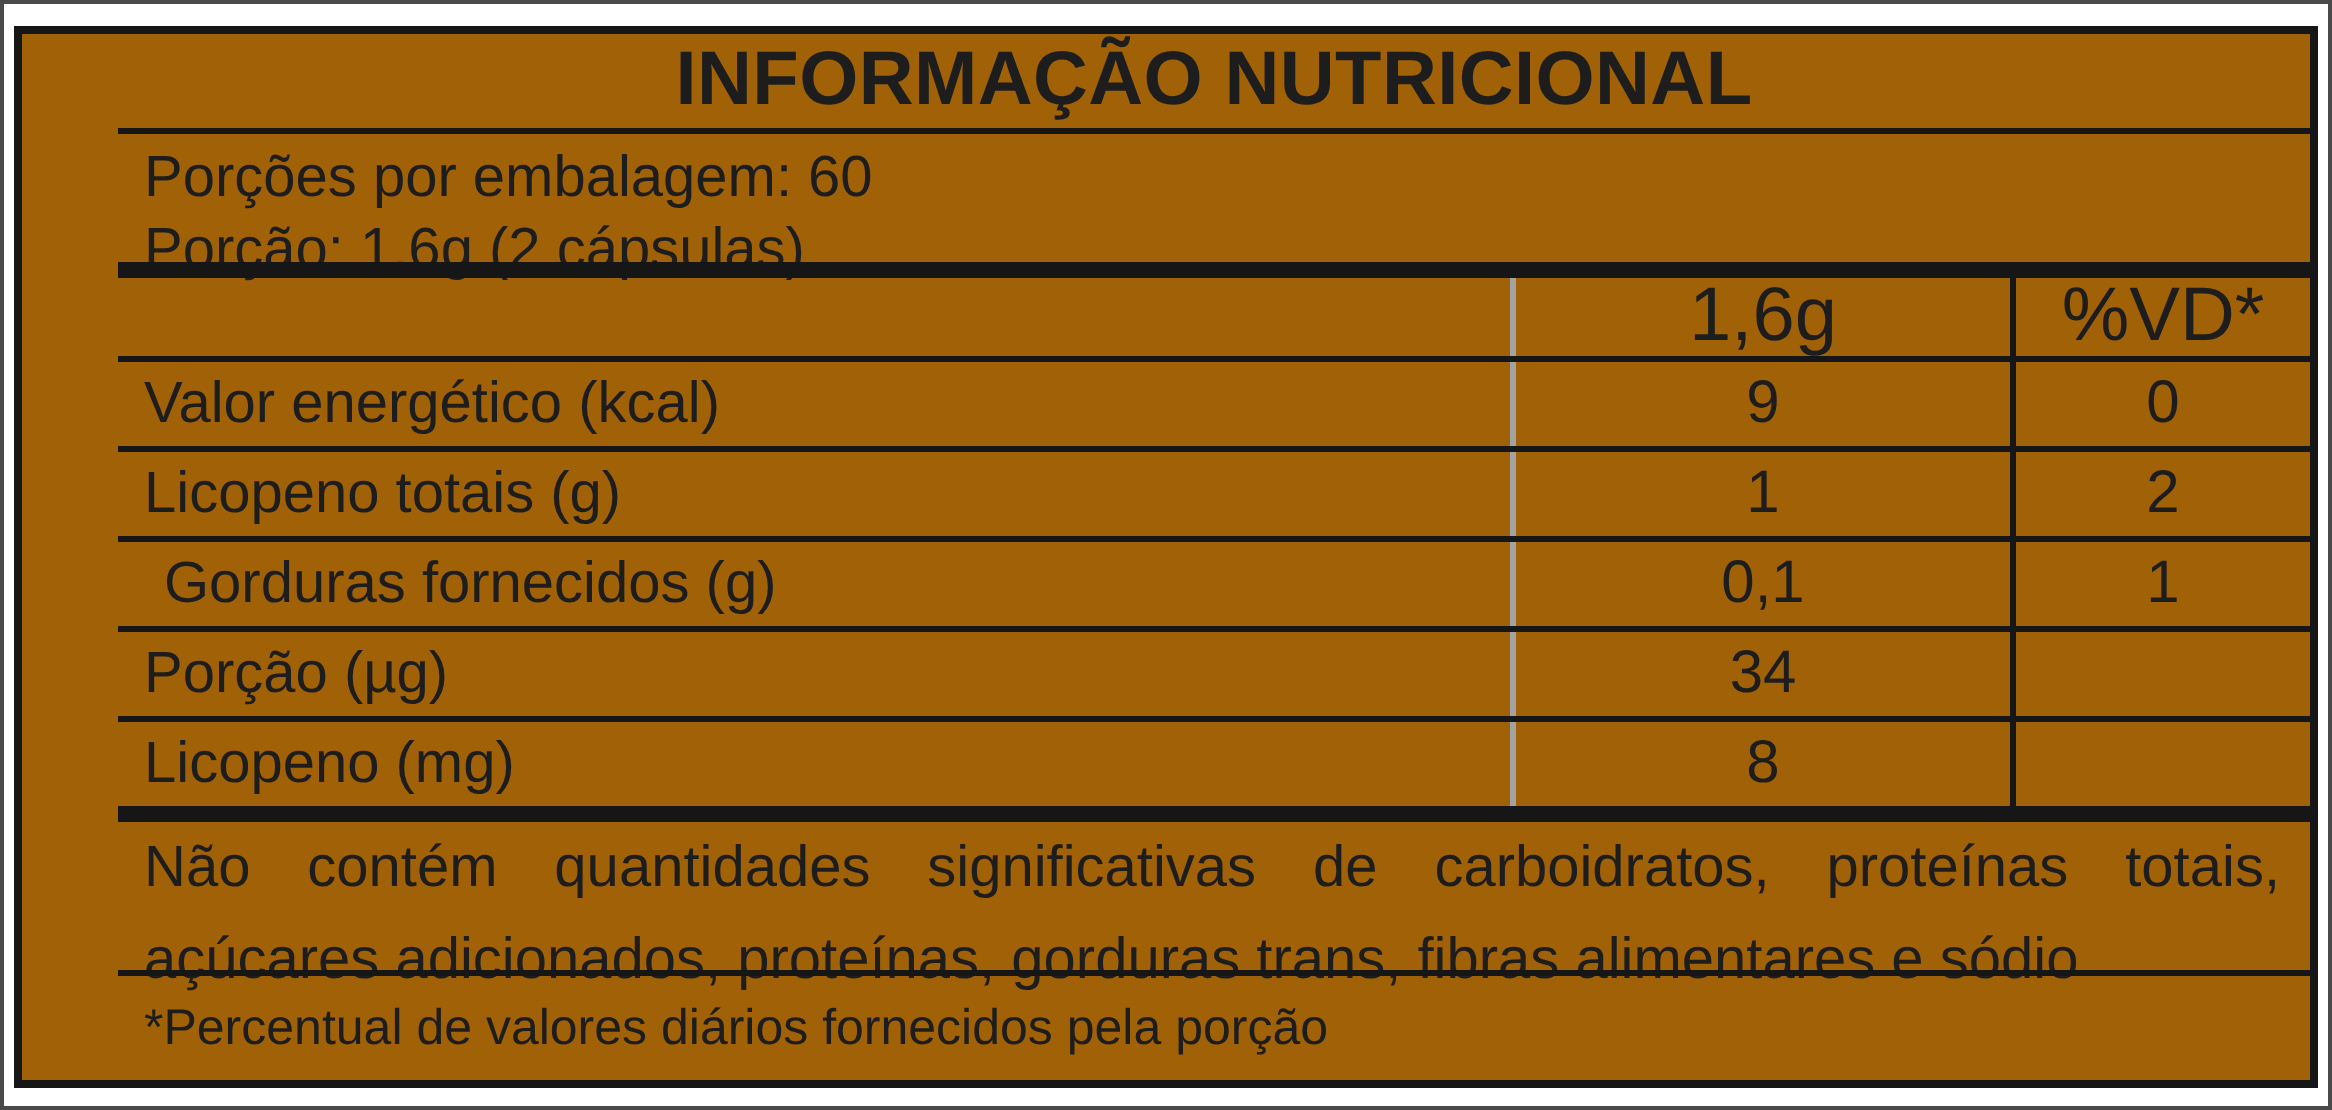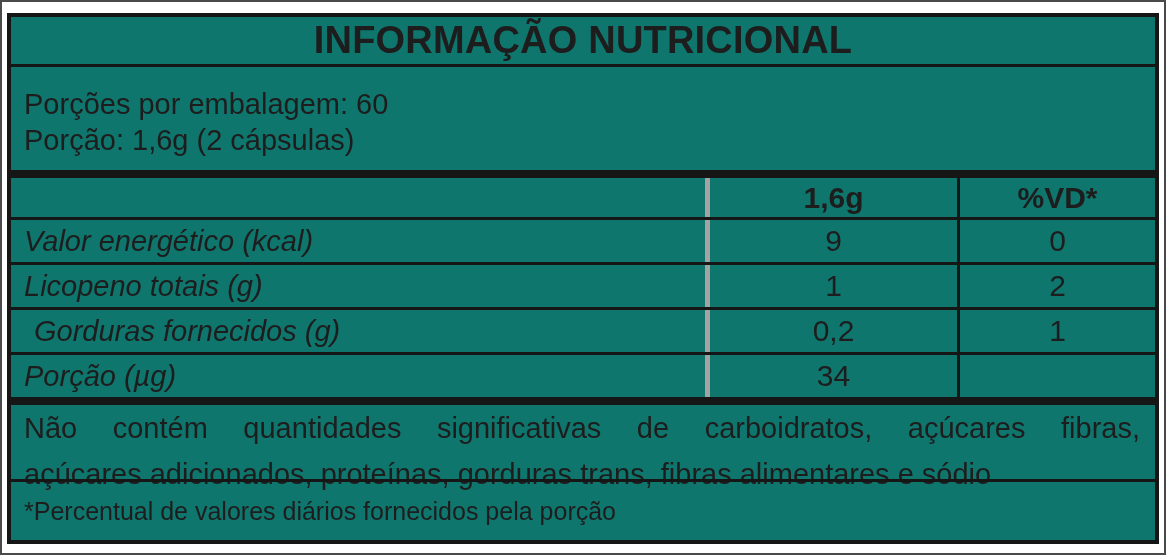--- a/index.html
+++ b/index.html
@@ -19,39 +19,39 @@
   }
   .table-frame {
     position: absolute;
     left: 5px;
     top: 11px;
     width: 1152px;
     height: 531px;
     border: 4px solid #161616;
     display: flex;
     flex-direction: column;
-    background: #0f766e;
+    background: #a16207;
+    padding-left: 48px;
   }
   .title-row {
     height: 50px;
     border-bottom: 3px solid #161616;
     display: flex;
     align-items: center;
     justify-content: center;
     font-size: 38px;
     font-weight: bold;
     letter-spacing: 0.2px;
     white-space: nowrap;
   }
   .serving-section {
-    height: 88px;
+    height: 64px;
     padding: 4px 14px 0 13px;
     font-size: 29px;
     line-height: 36px;
-    margin-top: 15px;
   }
   .thick-divider {
     height: 8px;
     background: #161616;
     flex: 0 0 auto;
   }
   .grid { display: flex; flex-direction: column; }
   .grid-row {
     display: flex;
     height: 45px;
@@ -59,39 +59,38 @@
     align-items: stretch;
   }
   .grid-row.header-row { height: 39px; border-top: none; }
   .cell {
     display: flex;
     align-items: center;
     font-size: 29px;
   }
   .c-label {
     flex: 0 0 699px;
-    border-right: 5px solid #a3a3a3;
+    border-right: 3px solid #a3a3a3;
     padding-left: 13px;
     white-space: nowrap;
     overflow: hidden;
-    font-style: italic;
   }
   .c-label.indent { padding-left: 23px; }
   .c-amount {
     flex: 0 0 250px;
     border-right: 3px solid #161616;
     justify-content: center;
     font-size: 30px;
   }
   .c-dv {
     flex: 1 1 auto;
     justify-content: center;
     font-size: 30px;
   }
-  .header-row .c-amount, .header-row .c-dv { font-weight: bold; font-size: 30px; }
+  .header-row .c-amount, .header-row .c-dv { font-weight: normal; font-size: 38px; }
   .note-section {
     height: 74px;
     padding: 5px 15px 0 13px;
     font-size: 29px;
     line-height: 36px;
   }
   .note-line-1 { text-align: justify; text-align-last: justify; }
   .note-line-2 { text-align: left; margin-top: 10px; }
   .footnote-row {
     flex: 1 1 auto;
@@ -133,34 +132,39 @@
       </div>
 
       <div class="grid-row">
         <div class="cell c-label">Licopeno totais (g)</div>
         <div class="cell c-amount">1</div>
         <div class="cell c-dv">2</div>
       </div>
 
       <div class="grid-row">
         <div class="cell c-label indent">Gorduras fornecidos (g)</div>
-        <div class="cell c-amount">0,2</div>
+        <div class="cell c-amount">0,1</div>
         <div class="cell c-dv">1</div>
       </div>
 
       <div class="grid-row">
         <div class="cell c-label">Porção (µg)</div>
         <div class="cell c-amount">34</div>
       </div>
 
+      <div class="grid-row">
+        <div class="cell c-label">Licopeno (mg)</div>
+        <div class="cell c-amount">8</div>
+        <div class="cell c-dv"></div>
+      </div>
     </div>
 
     <div class="thick-divider"></div>
 
     <div class="note-section">
-      <div class="note-line-1">Não contém quantidades significativas de carboidratos, açúcares fibras,</div>
+      <div class="note-line-1">Não contém quantidades significativas de carboidratos, proteínas totais,</div>
       <div class="note-line-2">açúcares adicionados, proteínas, gorduras trans, fibras alimentares e sódio</div>
     </div>
 
     <div class="footnote-row">*Percentual de valores diários fornecidos pela porção</div>
 
   </div>
 </div>
 
 </body></html>

